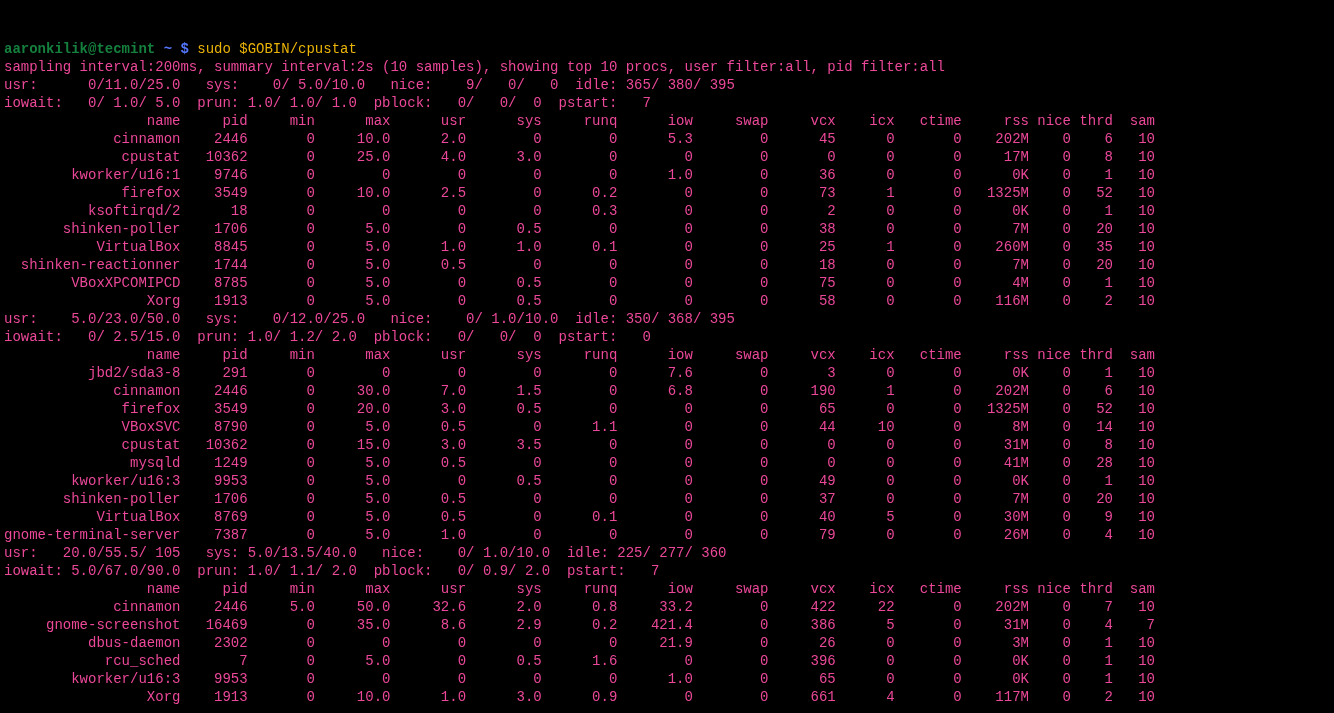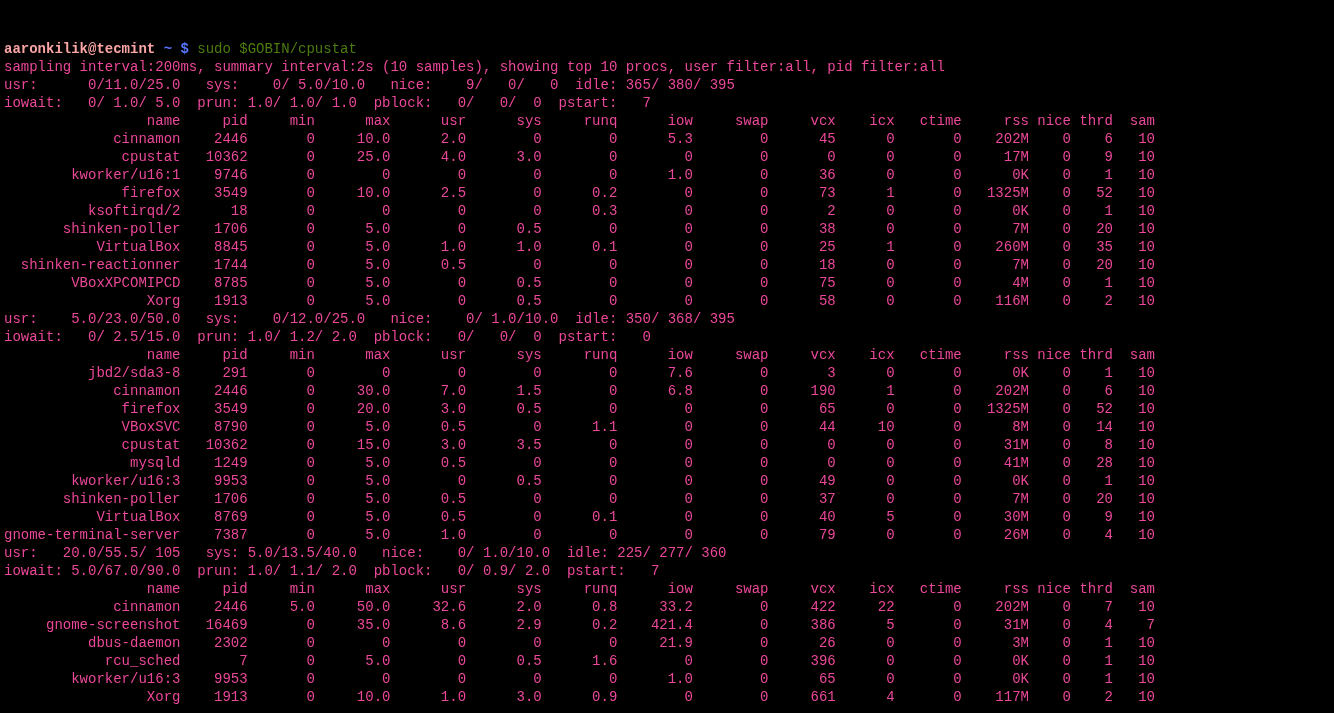--- a/index.html
+++ b/index.html
@@ -7,35 +7,35 @@
     padding: 4px;
     background: #000000;
     color: #ffffff;
     font-family: "Courier New", monospace;
     font-size: 14px;
     line-height: 18px;
     white-space: pre;
     width: 1334px;
     box-sizing: border-box;
   }
-  .green { color: #fca5a5; font-weight: bold; }
+  .green { color: #15803d; font-weight: bold; }
   .bluebold { color: #5577ff; font-weight: bold; }
   .yellow { color: #ec4899; }
-  .white { color: #4d7c0f; }
+  .white { color: #eab308; }
 </style>
 </head>
 <body>
 
 <div id="output"><span class="green">aaronkilik@tecmint</span><span class="bluebold"> ~ $ </span><span class="white">sudo $GOBIN/cpustat</span>
 <span class="yellow">sampling interval:200ms, summary interval:2s (10 samples), showing top 10 procs, user filter:all, pid filter:all</span>
 <span class="yellow">usr:      0/11.0/25.0   sys:    0/ 5.0/10.0   nice:    9/   0/   0  idle: 365/ 380/ 395</span>
 <span class="yellow">iowait:   0/ 1.0/ 5.0  prun: 1.0/ 1.0/ 1.0  pblock:   0/   0/  0  pstart:   7</span>
 <span class="yellow">                 name     pid     min      max      usr      sys     runq      iow     swap     vcx    icx   ctime     rss nice thrd  sam</span>
 <span class="yellow">             cinnamon    2446       0     10.0      2.0        0        0      5.3        0      45      0       0    202M    0    6   10</span>
-<span class="yellow">              cpustat   10362       0     25.0      4.0      3.0        0        0        0       0      0       0     17M    0    9   10</span>
+<span class="yellow">              cpustat   10362       0     25.0      4.0      3.0        0        0        0       0      0       0     17M    0    8   10</span>
 <span class="yellow">        kworker/u16:1    9746       0        0        0        0        0      1.0        0      36      0       0      0K    0    1   10</span>
 <span class="yellow">              firefox    3549       0     10.0      2.5        0      0.2        0        0      73      1       0   1325M    0   52   10</span>
 <span class="yellow">          ksoftirqd/2      18       0        0        0        0      0.3        0        0       2      0       0      0K    0    1   10</span>
 <span class="yellow">       shinken-poller    1706       0      5.0        0      0.5        0        0        0      38      0       0      7M    0   20   10</span>
 <span class="yellow">           VirtualBox    8845       0      5.0      1.0      1.0      0.1        0        0      25      1       0    260M    0   35   10</span>
 <span class="yellow">  shinken-reactionner    1744       0      5.0      0.5        0        0        0        0      18      0       0      7M    0   20   10</span>
 <span class="yellow">        VBoxXPCOMIPCD    8785       0      5.0        0      0.5        0        0        0      75      0       0      4M    0    1   10</span>
 <span class="yellow">                 Xorg    1913       0      5.0        0      0.5        0        0        0      58      0       0    116M    0    2   10</span>
 <span class="yellow">usr:    5.0/23.0/50.0   sys:    0/12.0/25.0   nice:    0/ 1.0/10.0  idle: 350/ 368/ 395</span>
 <span class="yellow">iowait:   0/ 2.5/15.0  prun: 1.0/ 1.2/ 2.0  pblock:   0/   0/  0  pstart:   0</span>

